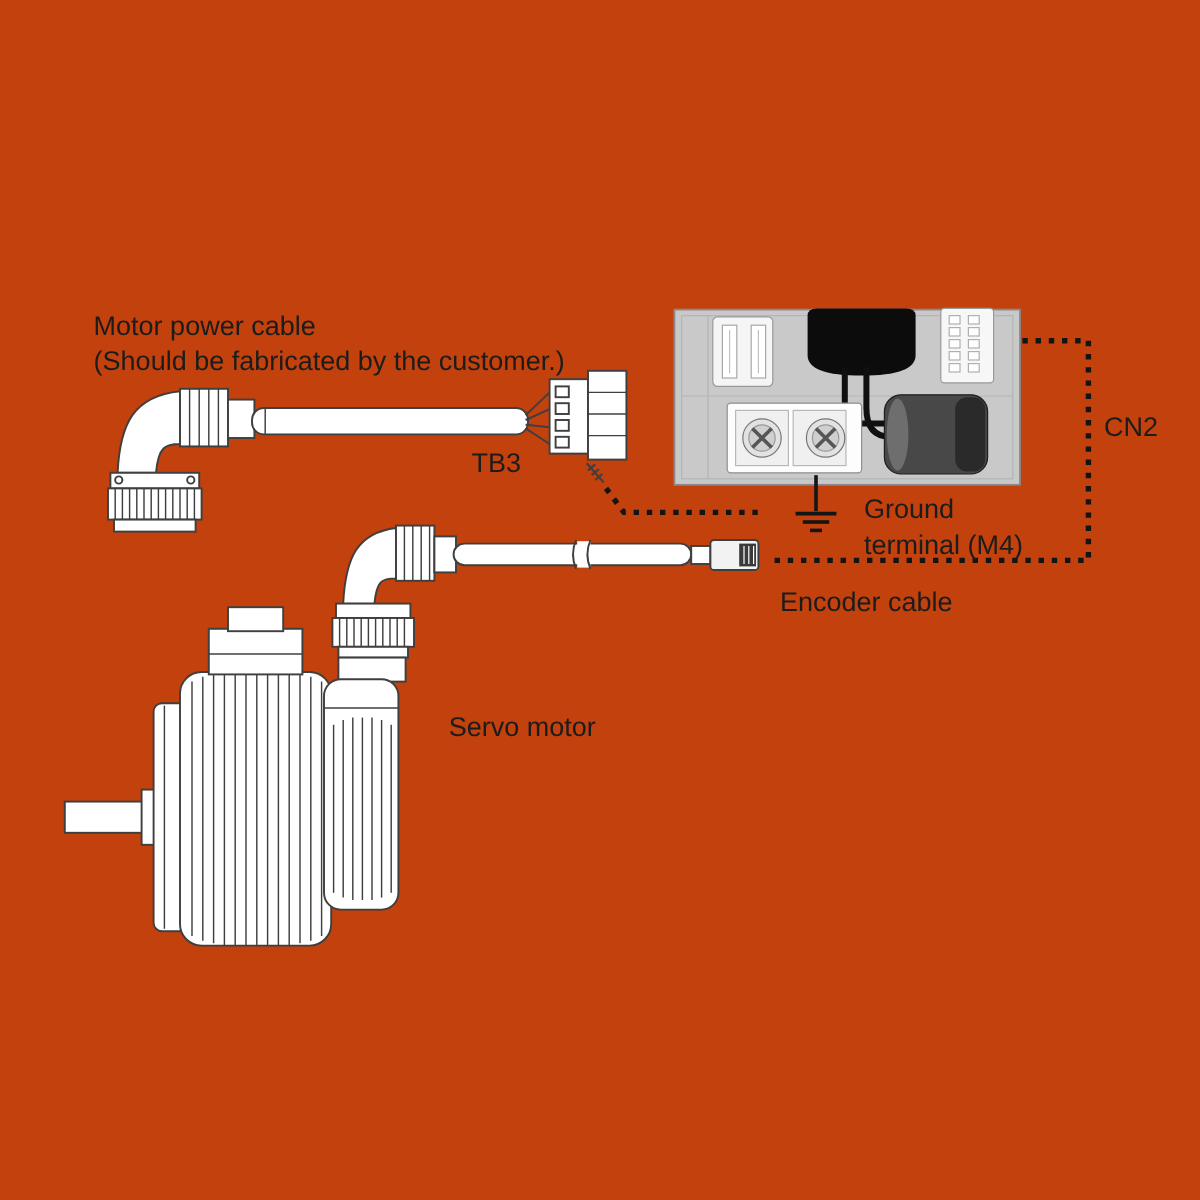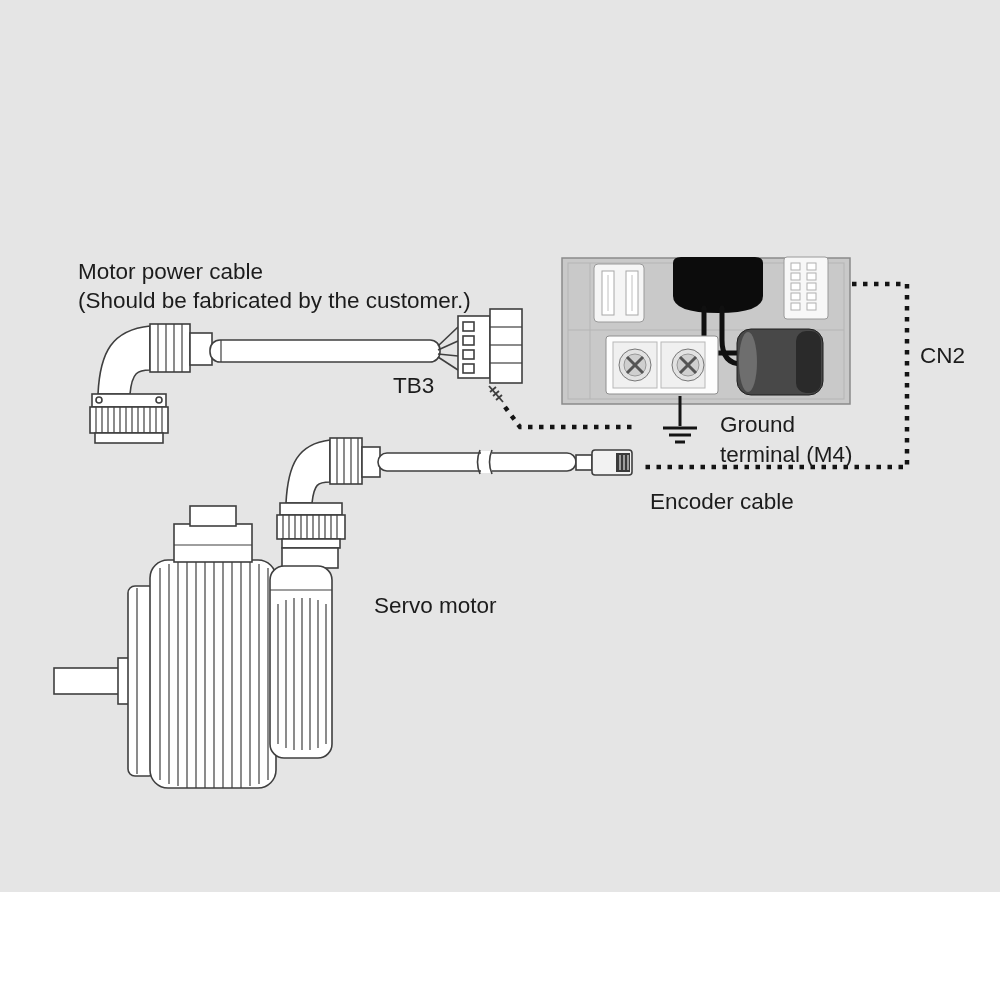--- a/index.html
+++ b/index.html
@@ -3,22 +3,22 @@
 <meta charset="utf-8">
 <style>
   html, body {
     margin: 0;
     padding: 0;
     background: #ffffff;
   }
   .canvas {
     position: relative;
     width: 1000px;
-    height: 892px;
-    background: #e5e5e5;
+    height: 1000px;
+    background: #c2410c;
     overflow: hidden;
     font-family: "Liberation Sans", sans-serif;
   }
   svg { display: block; }
   .lbl {
     font-family: "Liberation Sans", sans-serif;
     font-size: 22.5px;
     fill: #1c1c1c;
   }
   .lineart { fill: #ffffff; stroke: #3f3f3f; stroke-width: 1.6; }

